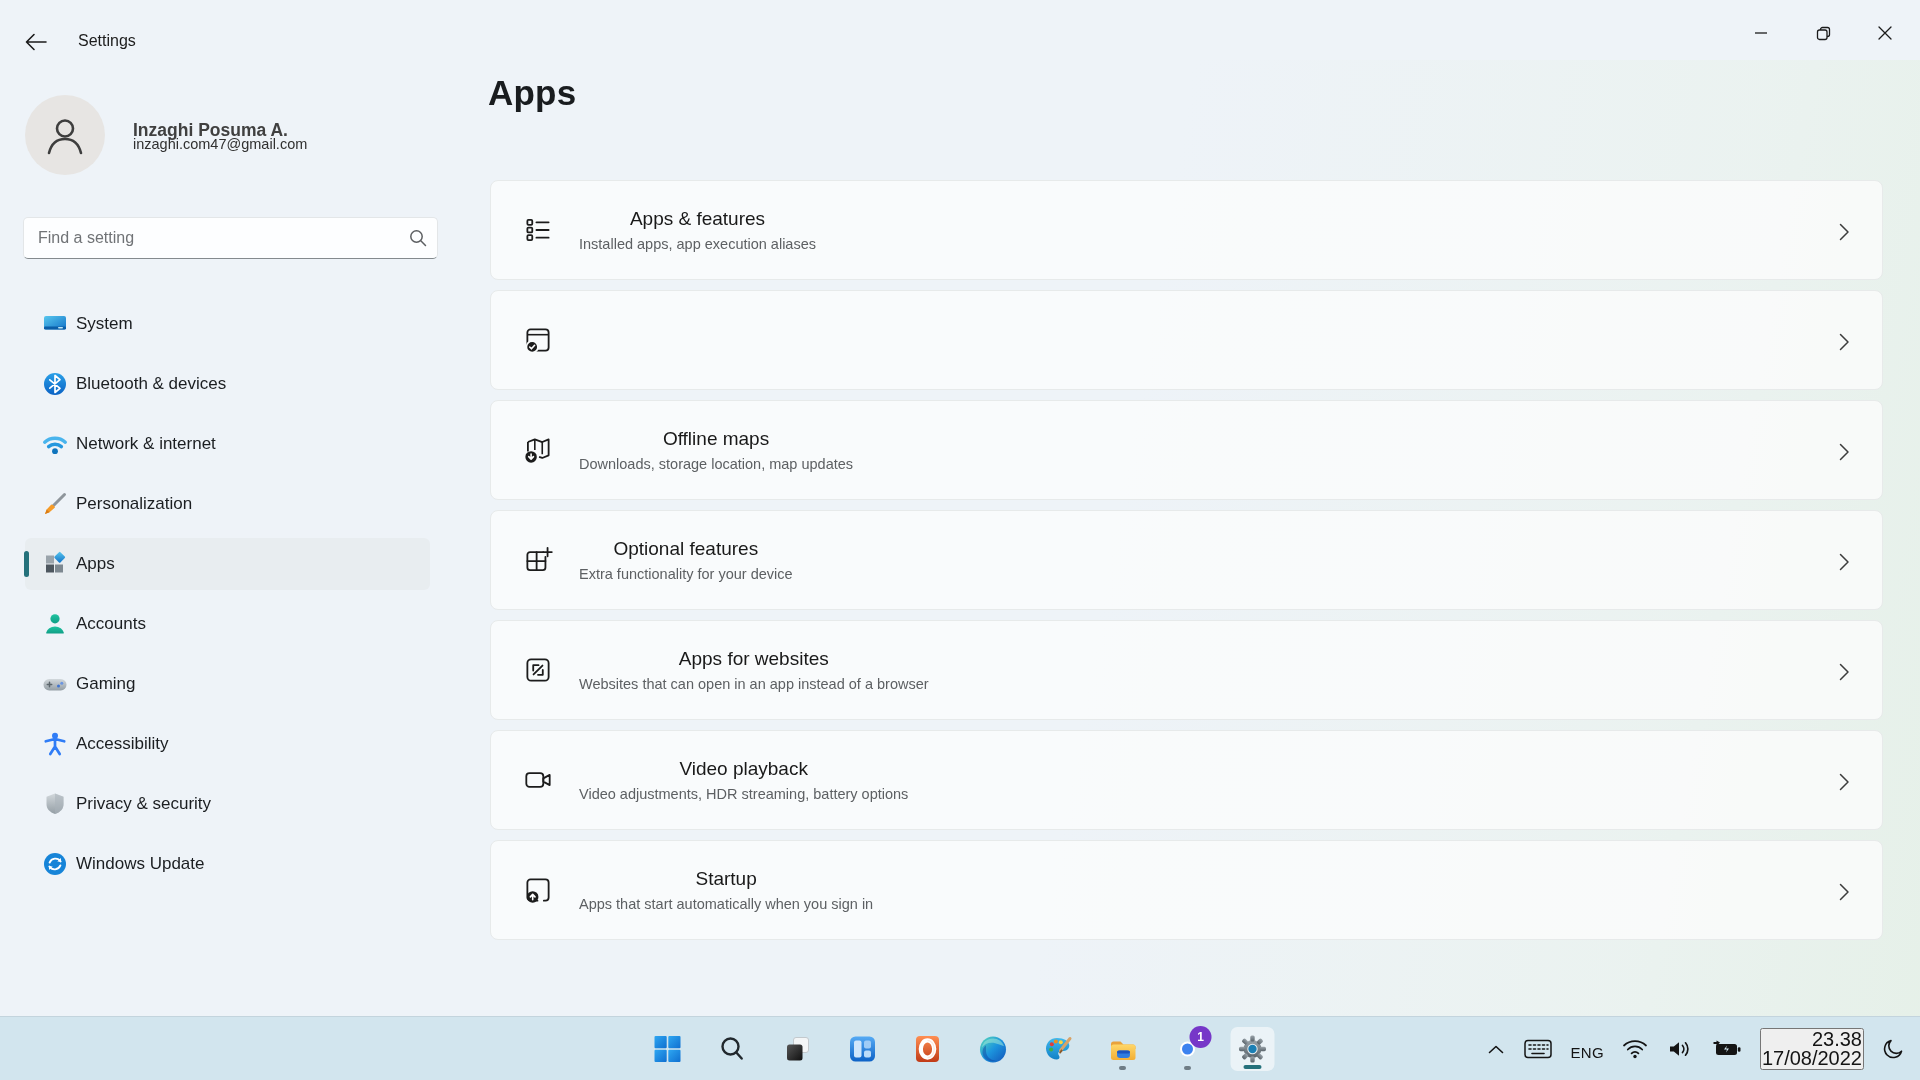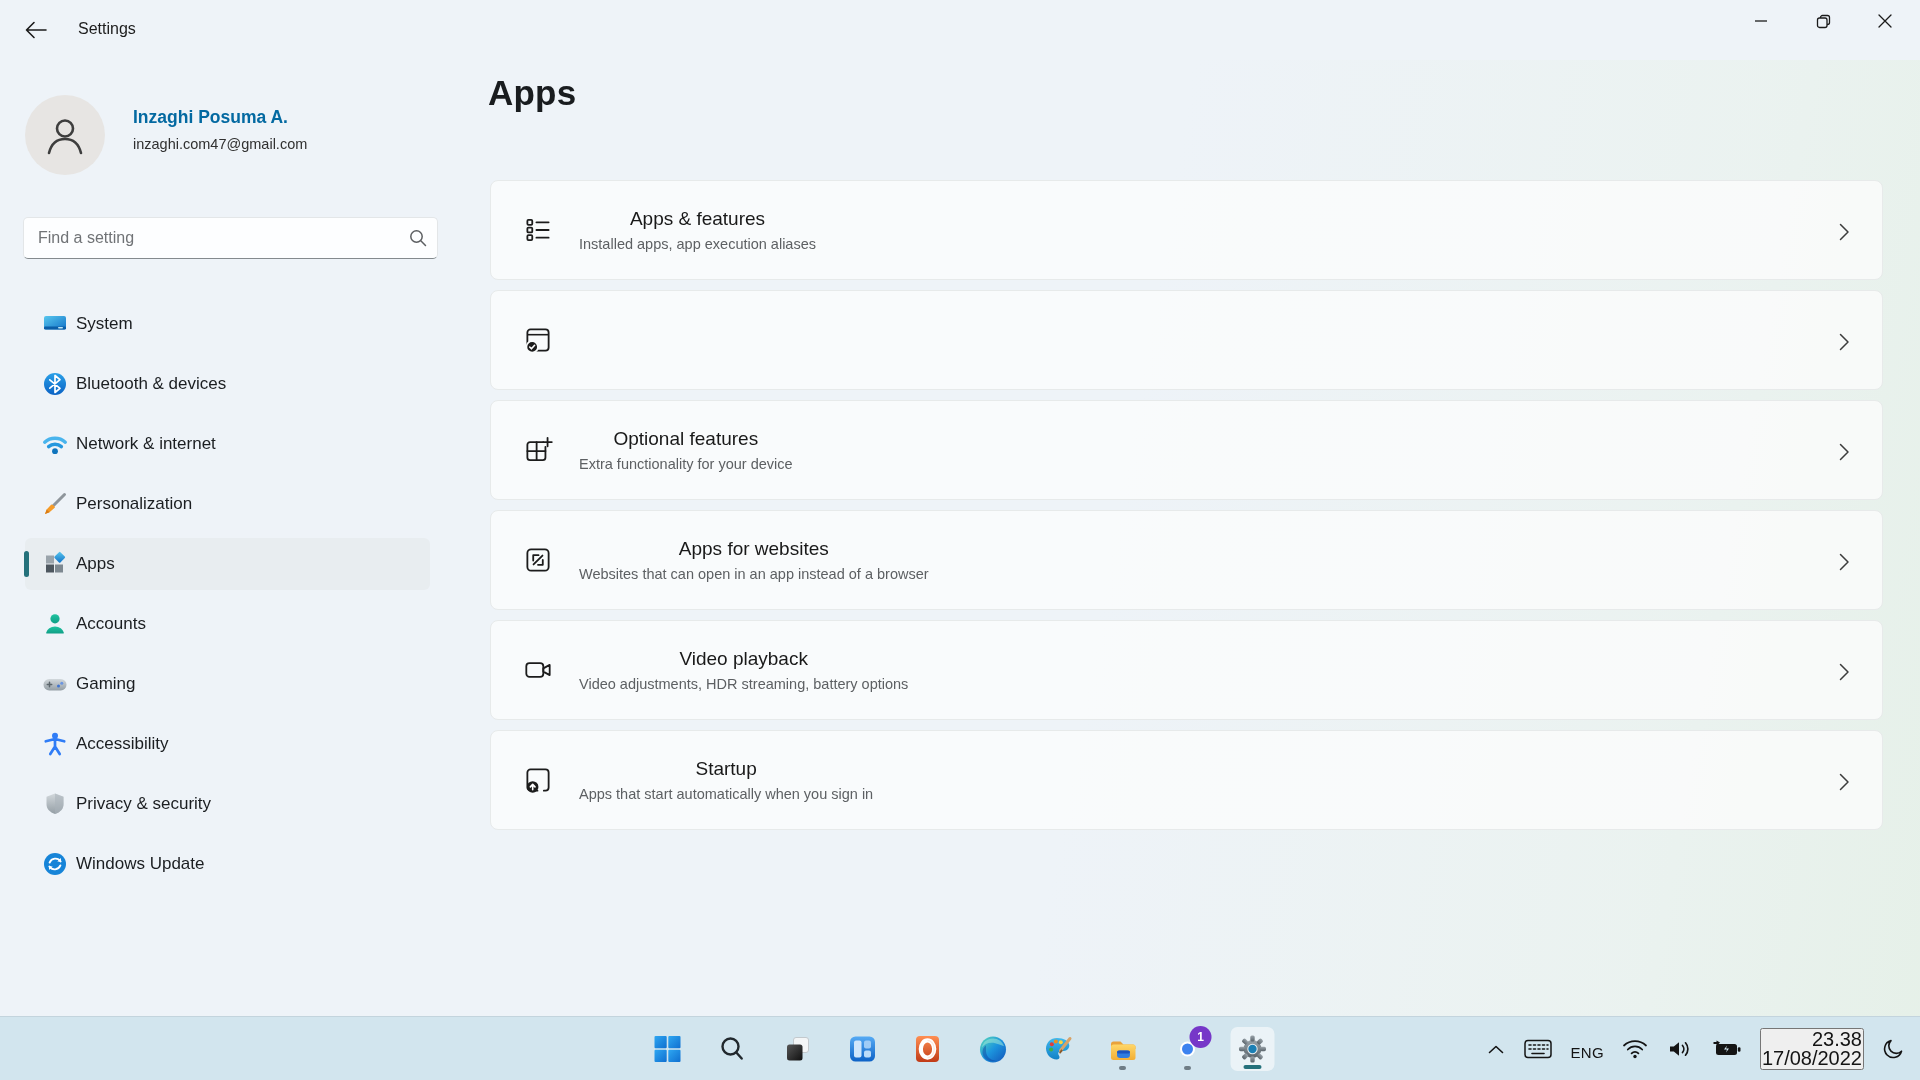--- a/index.html
+++ b/index.html
@@ -7,33 +7,33 @@
   body {
     position:relative;
     font-family:"Liberation Sans", sans-serif;
     background:var(--window-bg,#eef3f8);
     color:#1b1b1b;
     -webkit-font-smoothing:antialiased;
   }
   svg { display:block; }
 
   
-  .titlebar { position:absolute; top:0; left:0; right:0; height:60px; }
+  .titlebar { position:absolute; top:12px; left:0; right:0; height:60px; }
   .back-btn { position:absolute; left:16px; top:14px; width:40px; height:32px; border:none; background:transparent;
               border-radius:5px; display:flex; align-items:center; justify-content:center; cursor:pointer; }
   .tb-title { position:absolute; left:78px; top:20px; font-size:16px; color:#1c1c1c; }
   .win-controls { position:absolute; right:4px; top:0; display:flex; }
   .wc-btn { width:62px; height:42px; border:none; background:transparent; display:flex; align-items:center; justify-content:center; cursor:pointer; }
 
   
   .sidebar { position:absolute; left:0; top:60px; width:460px; bottom:64px; }
   .profile { position:absolute; left:0; top:0; width:460px; height:120px; cursor:pointer; }
   .avatar { position:absolute; left:25px; top:35px; width:80px; height:80px; border-radius:50%;
             background:#e7e5e3; display:flex; align-items:center; justify-content:center; }
-  .p-name { position:absolute; left:133px; top:47px; font-size:17.5px; font-weight:bold; color:#0369a1; }
+  .p-name { position:absolute; left:133px; top:60px; font-size:17.5px; font-weight:bold; color:#404040; }
   .p-email { position:absolute; left:133px; top:76px; font-size:14.5px; color:#303030; }
 
   .search-wrap { position:absolute; left:23px; top:157px; width:415px; height:42px; }
   .search-input { width:100%; height:100%; border:1px solid #e3e6e8; border-bottom:1px solid #848a8e;
                   border-radius:5px; background:#fdfeff; padding:0 40px 0 14px; font-size:16px;
                   font-family:"Liberation Sans",sans-serif; color:#1b1b1b; outline:none; }
   .search-input::placeholder { color:#707376; }
   .search-mag { position:absolute; right:11px; top:12px; pointer-events:none; }
 
   .nav { position:absolute; left:25px; top:238px; width:405px; }
@@ -356,20 +356,40 @@
             <path d="m8.2 22.6 1.6 1.7 3-3.3" stroke="#fff" stroke-width="1.5" fill="none" stroke-linecap="round" stroke-linejoin="round"></path>
           </svg>
       </span>
       <span class="card-chev">
           <svg width="11" height="18" viewBox="0 0 11 18">
             <path d="m1.5 1.5 7.5 7.5-7.5 7.5" stroke="#3c3c3c" stroke-width="1.5" fill="none" stroke-linecap="round" stroke-linejoin="round"></path>
           </svg>
         </span>
     </div>
 
+    <div class="card">
+      <span class="card-ico">
+        <svg viewBox="0 0 32 32" width="34" height="34">
+            <path d="M6.5 8.5 13 6l7 2.5L26 6v15l-6 2.5-3-1" fill="none" stroke="#1c1c1c" stroke-width="1.7" stroke-linejoin="round"></path>
+            <path d="M13 6v10M20 8.5V20" stroke="#1c1c1c" stroke-width="1.5"></path>
+            <path d="M6.5 8.5v9" stroke="#1c1c1c" stroke-width="1.7"></path>
+            <circle cx="9.5" cy="22.5" r="5.4" fill="#1c1c1c"></circle>
+            <path d="M9.5 19.8v4.6m-2.2-2.2 2.2 2.4 2.2-2.4" stroke="#fff" stroke-width="1.5" fill="none" stroke-linecap="round" stroke-linejoin="round"></path>
+          </svg>
+      </span>
+      <span class="card-text">
+        <div class="card-title">Offline maps</div>
+        <div class="card-sub">Downloads, storage location, map updates</div>
+      </span>
+      <span class="card-chev">
+          <svg width="11" height="18" viewBox="0 0 11 18">
+            <path d="m1.5 1.5 7.5 7.5-7.5 7.5" stroke="#3c3c3c" stroke-width="1.5" fill="none" stroke-linecap="round" stroke-linejoin="round"></path>
+          </svg>
+        </span>
+    </div>
 
     <div class="card">
       <span class="card-ico">
         <svg viewBox="0 0 32 32" width="34" height="34" fill="none" stroke="#1c1c1c" stroke-width="1.7" stroke-linecap="round">
             <path d="M21 8.5H8.5a2.5 2.5 0 0 0-2.5 2.5v12a2.5 2.5 0 0 0 2.5 2.5h12a2.5 2.5 0 0 0 2.5-2.5V13"></path>
             <path d="M14.7 8.5v17M6 17h17"></path>
             <path d="M25 4.5v8M21 8.5h8"></path>
           </svg>
       </span>
       <span class="card-text">

